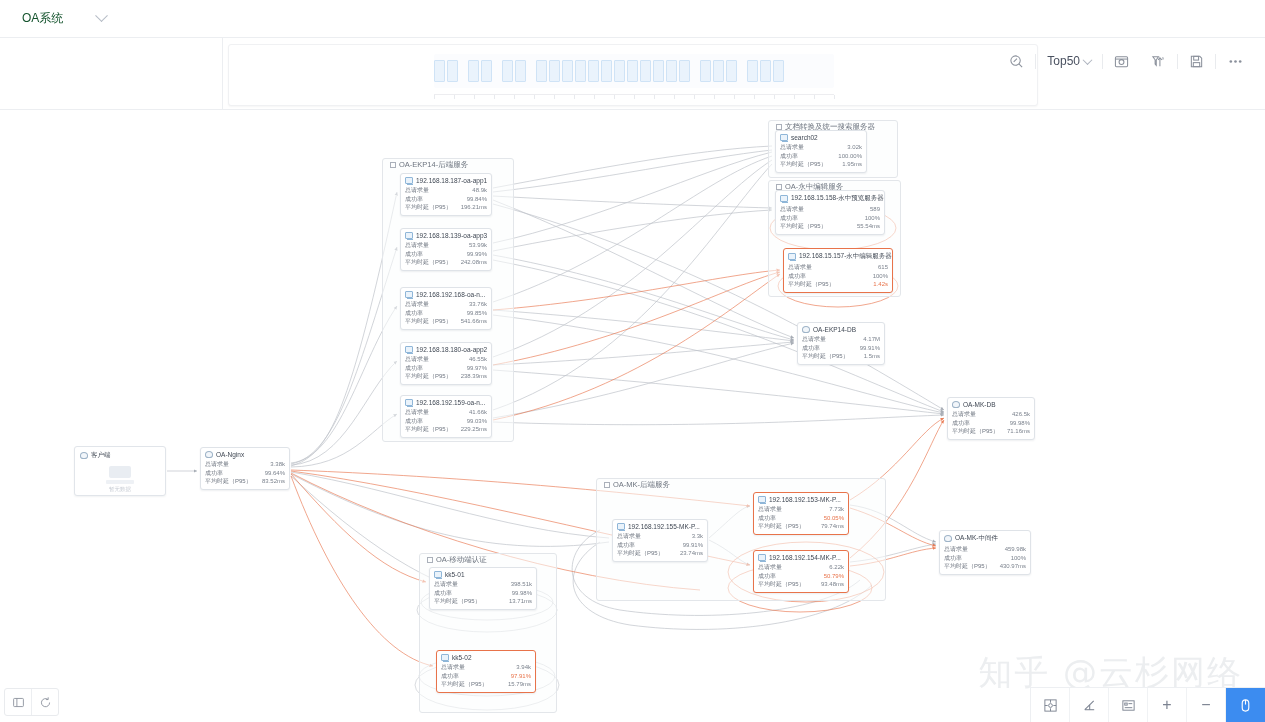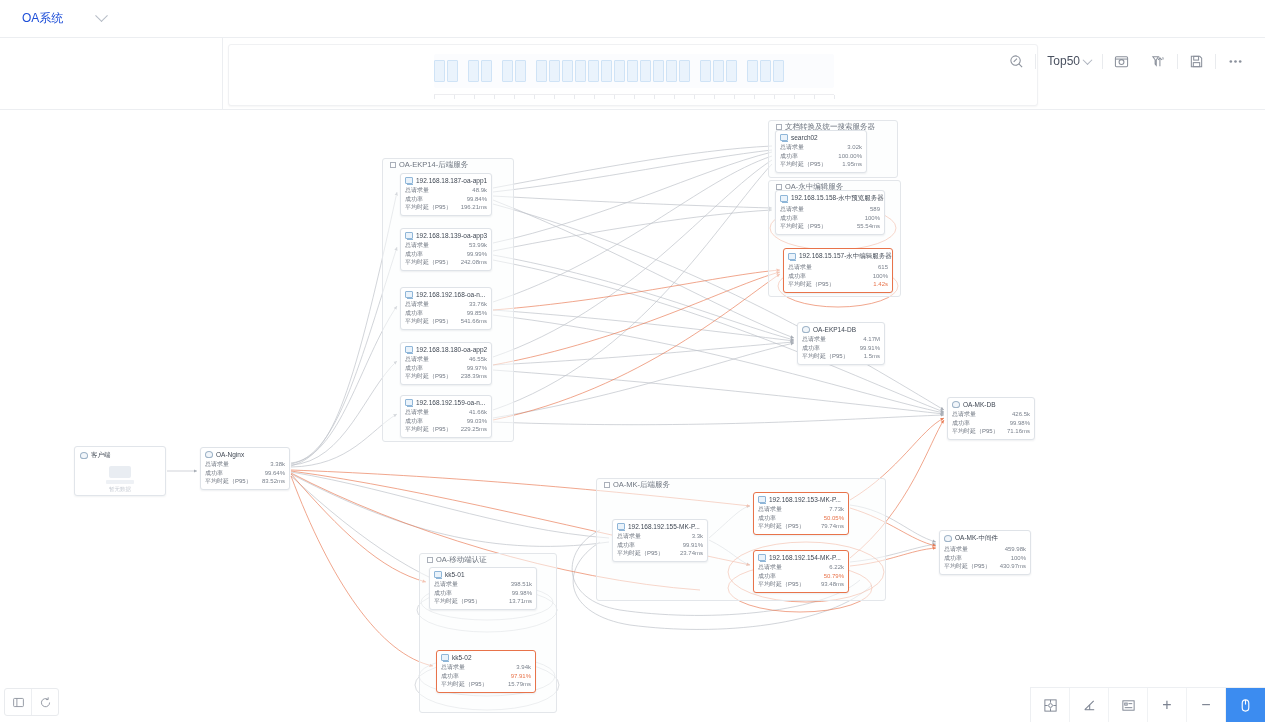--- a/index.html
+++ b/index.html
@@ -13,21 +13,21 @@
   #app { position: relative; width: 1265px; height: 722px; background:#fff; }
 
   
   .appbar {
     position: absolute; left:0; top:0; width:1265px; height:38px;
     background:#fff; border-bottom:1px solid #eceef1;
     display:flex; align-items:center;
   }
   .appbar-sel {
     display:flex; align-items:center; gap:34px;
-    margin-left:22px; font-size:12px; color:#1d4ed8;
+    margin-left:22px; font-size:12px; color:#14532d;
   }
   .chev { width:9px; height:9px; border-right:1.4px solid #b6bcc6; border-bottom:1.4px solid #b6bcc6;
           transform:rotate(45deg) translate(-2px,-2px); }
 
   
   .subbar {
     position:absolute; left:0; top:38px; width:1265px; height:72px;
     background:#fff; border-bottom:1px solid #eceef1;
   }
   .page-title {
@@ -726,20 +726,21 @@
               <span class="v bad">97.91%</span>
             </div>
             <div class="mrow">
               <span class="k">平均时延（P95）</span>
               <span class="v">15.79ms</span>
             </div>
           </div>
         </div>
       </div>
 
+    <div class="watermark">知乎 @云杉网络</div>
   </div>
 
   <div class="blcontrols">
     <div class="blbtn">
       <svg class="ico-svg" width="13" height="13" viewBox="0 0 16 16" fill="none" stroke="currentColor" stroke-width="1.1">
         <rect x="2" y="3" width="12" height="10" rx="1"></rect>
           <line x1="6" y1="3" x2="6" y2="13"></line>
       </svg>
     </div>
     <div class="blsep"></div>

